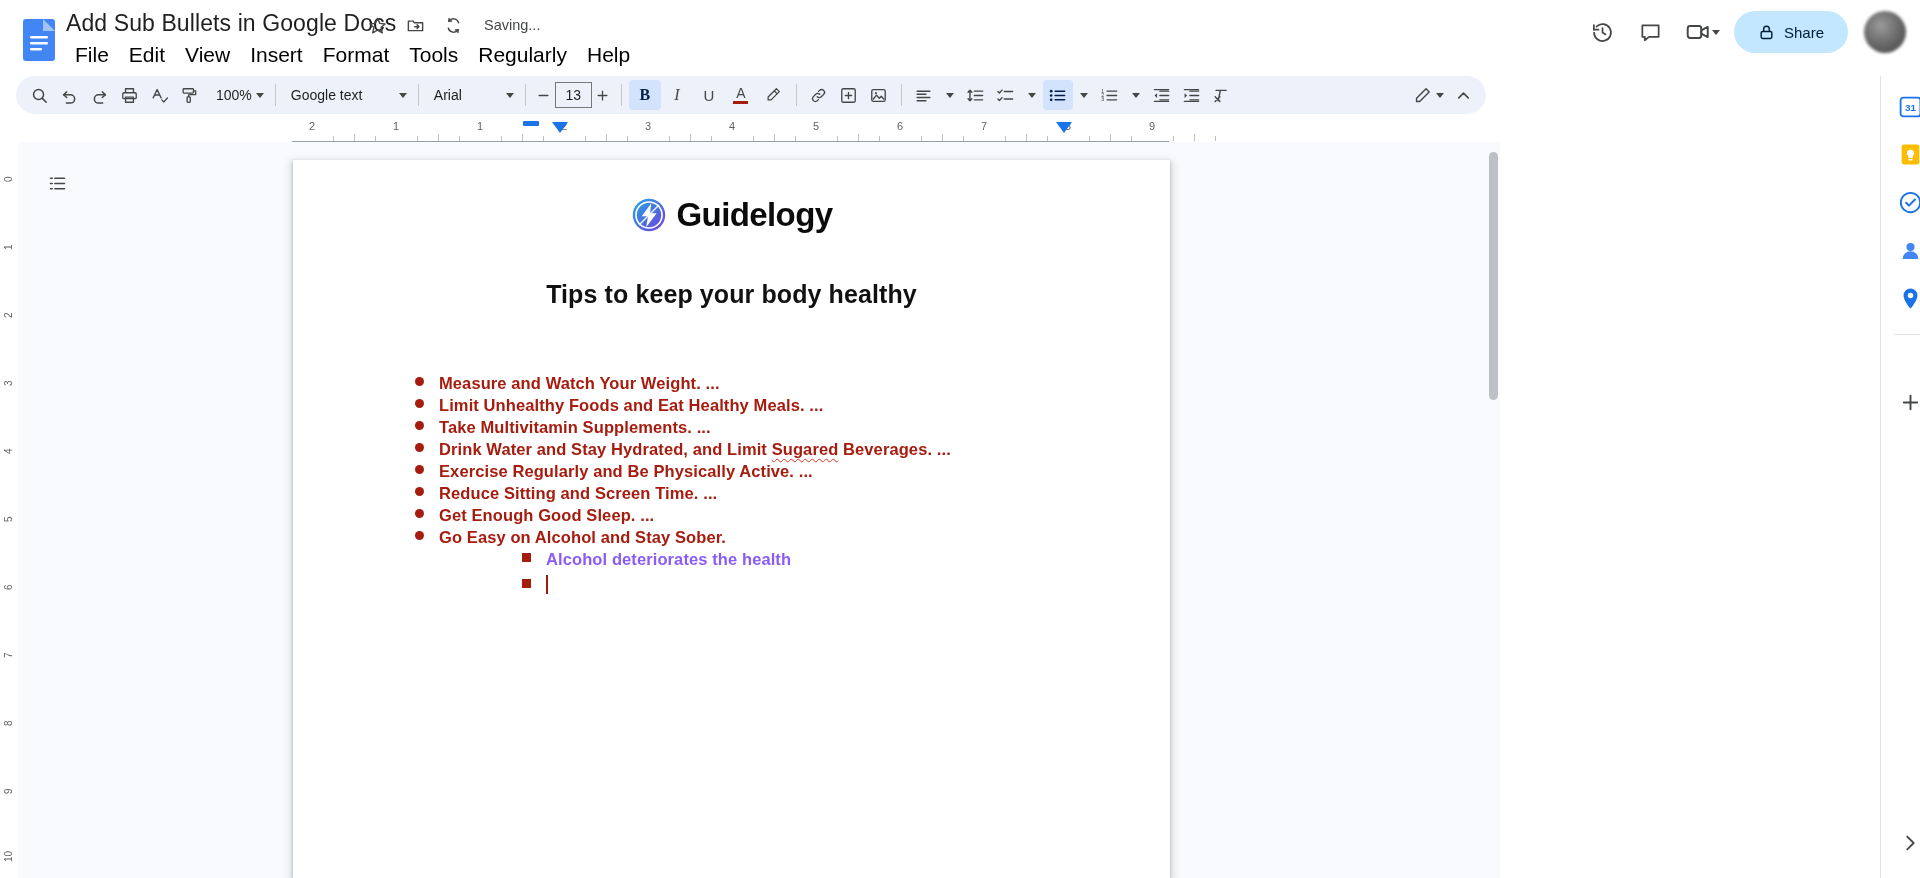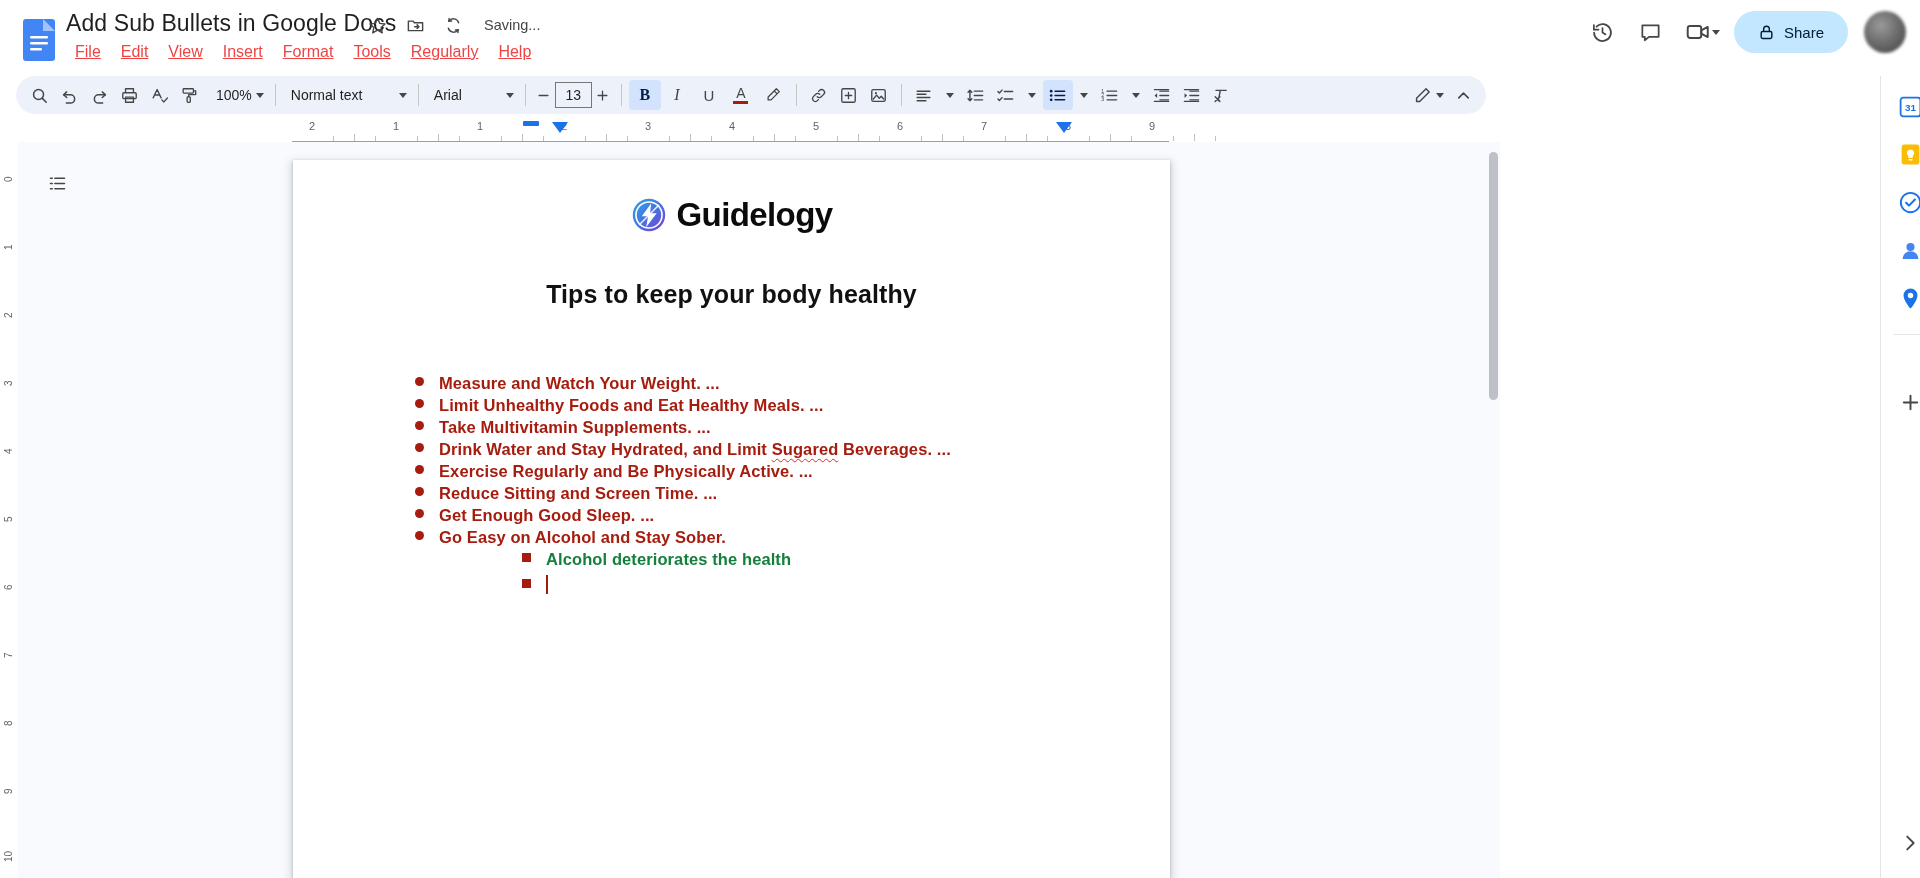--- a/index.html
+++ b/index.html
@@ -19,22 +19,22 @@
     position: absolute; left: 66px; top: 10px;
     font-size: 23px; color: #1f1f1f; letter-spacing: .1px;
     white-space: nowrap;
   }
   .title-icons { position: absolute; left: 366px; top: 14px; display: flex; align-items: center; gap: 16px; }
   .ti { width: 22px; height: 22px; display: flex; align-items: center; justify-content: center; color: #444746; cursor: pointer; }
   .saving { font-size: 14.5px; color: #444746; white-space: nowrap; margin-left: 4px; }
 
   .menubar { position: absolute; left: 66px; top: 41px; display: flex; gap: 2px; }
   .menu-item {
-    font-size: 16px; color: #ef4444;
-    padding: 2px 9px; border-radius: 4px; cursor: pointer; white-space: nowrap; text-decoration: underline;
+    font-size: 21px; color: #000000;
+    padding: 2px 9px; border-radius: 4px; cursor: pointer; white-space: nowrap;
   }
 
   .topright { position: absolute; right: 0; top: 10px; display: flex; align-items: center; gap: 4px; }
   .tr-btn {
     width: 44px; height: 44px; border-radius: 50%;
     display: flex; align-items: center; justify-content: center;
     color: #444746; cursor: pointer;
   }
   .meet-btn { display: flex; align-items: center; gap: 1px; padding: 0 4px 0 8px; height: 40px; border-radius: 20px; cursor: pointer; color: #444746; }
   .share-btn {
@@ -244,21 +244,21 @@
     </div>
 
     <div class="tb-combo" style="margin-left:4px">
       <span class="tb-text">100%</span>
       <span class="caret"></span>
     </div>
 
     <div class="tb-sep"></div>
 
     <div class="tb-combo" style="min-width:128px">
-      <span class="tb-text" style="flex:1">Normal text</span>
+      <span class="tb-text" style="flex:1">Google text</span>
       <span class="caret"></span>
     </div>
 
     <div class="tb-sep"></div>
 
     <div class="tb-combo" style="min-width:92px">
       <span class="tb-text" style="flex:1">Arial</span>
       <span class="caret"></span>
     </div>
 
@@ -532,21 +532,21 @@
           <div class="b-row">
             <span class="b-dot" style="background: rgb(166, 28, 14);"></span>
             <span class="b-text" style="color: rgb(166, 28, 14);">Get Enough Good Sleep. ...</span>
           </div>
           <div class="b-row">
             <span class="b-dot" style="background: rgb(166, 28, 14);"></span>
             <span class="b-text" style="color: rgb(166, 28, 14);">Go Easy on Alcohol and Stay Sober.</span>
           </div>
           <div class="sub-row">
             <span class="b-square" style="background: rgb(166, 28, 14);"></span>
-            <span class="b-text" style="color: #15803d;">Alcohol deteriorates the health</span>
+            <span class="b-text" style="color: #8b5cf6;">Alcohol deteriorates the health</span>
           </div>
           <div class="sub-row">
             <span class="b-square" style="background: rgb(166, 28, 14);"></span>
             <span class="b-text" style="color: rgb(166, 28, 14);"></span>
             <span class="caret-bar"></span>
           </div>
         </div>
     </div>
 
     <div class="vscroll">

